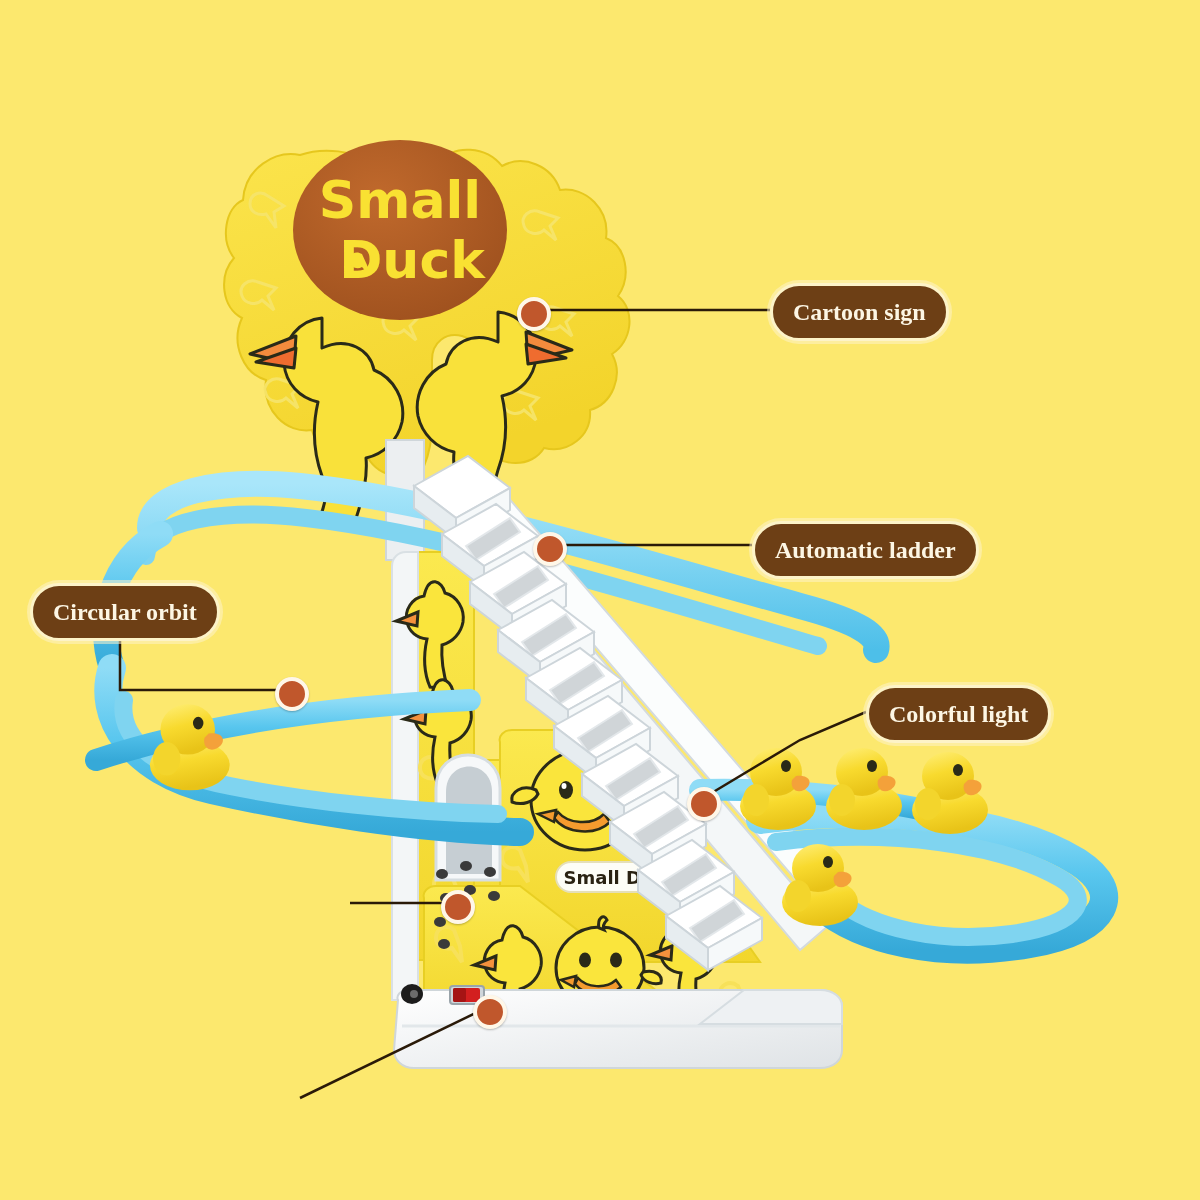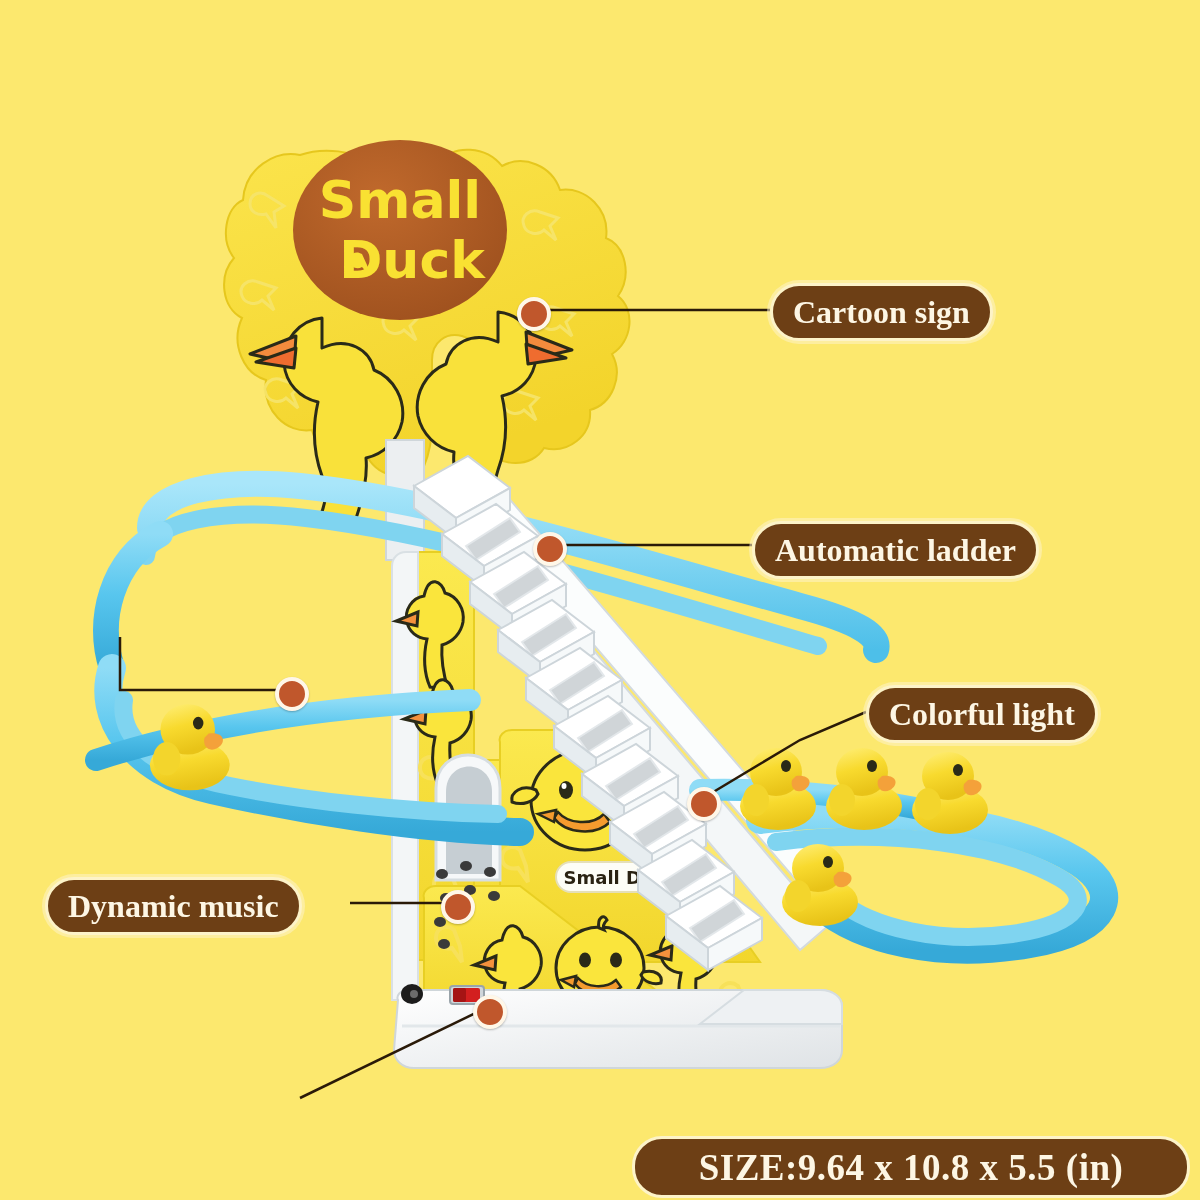--- a/index.html
+++ b/index.html
@@ -30,21 +30,21 @@
     position:absolute;
     background:#6d3f15;
     border:3px solid #fdf3c8;
     border-radius:40px;
     display:flex;align-items:center;justify-content:center;
     box-shadow:0 0 0 3px rgba(253,243,200,.55);
     padding:0 20px;height:52px;
   }
   .pill span{
     font-family:"Liberation Serif", serif;
-    font-weight:bold;font-size:32px;color:#fdf6e4;white-space:nowrap;
+    font-weight:bold;font-size:24px;color:#fdf6e4;white-space:nowrap;
     line-height:1;
   }
   #pill-cartoon{left:770px;top:283px;}
   #pill-ladder{left:752px;top:521px;}
   #pill-light{left:866px;top:685px;}
   #pill-orbit{left:30px;top:583px;}
   #pill-music{left:45px;top:877px;}
   #pill-onoff{left:88px;top:1070px;}
 
   
@@ -428,21 +428,18 @@
 
   <div class="pill" id="pill-cartoon">
     <span>Cartoon sign</span>
   </div>
   <div class="pill" id="pill-ladder">
     <span>Automatic ladder</span>
   </div>
   <div class="pill" id="pill-light">
     <span>Colorful light</span>
   </div>
-  <div class="pill" id="pill-music">
-    <span>Dynamic music</span>
+  <div class="pill" id="pill-orbit">
+    <span>Circular orbit</span>
   </div>
 
-  <div class="size-banner">
-    <span>SIZE:9.64 x 10.8 x 5.5 (in)</span>
-  </div>
 
 </div>
 
 </body></html>

